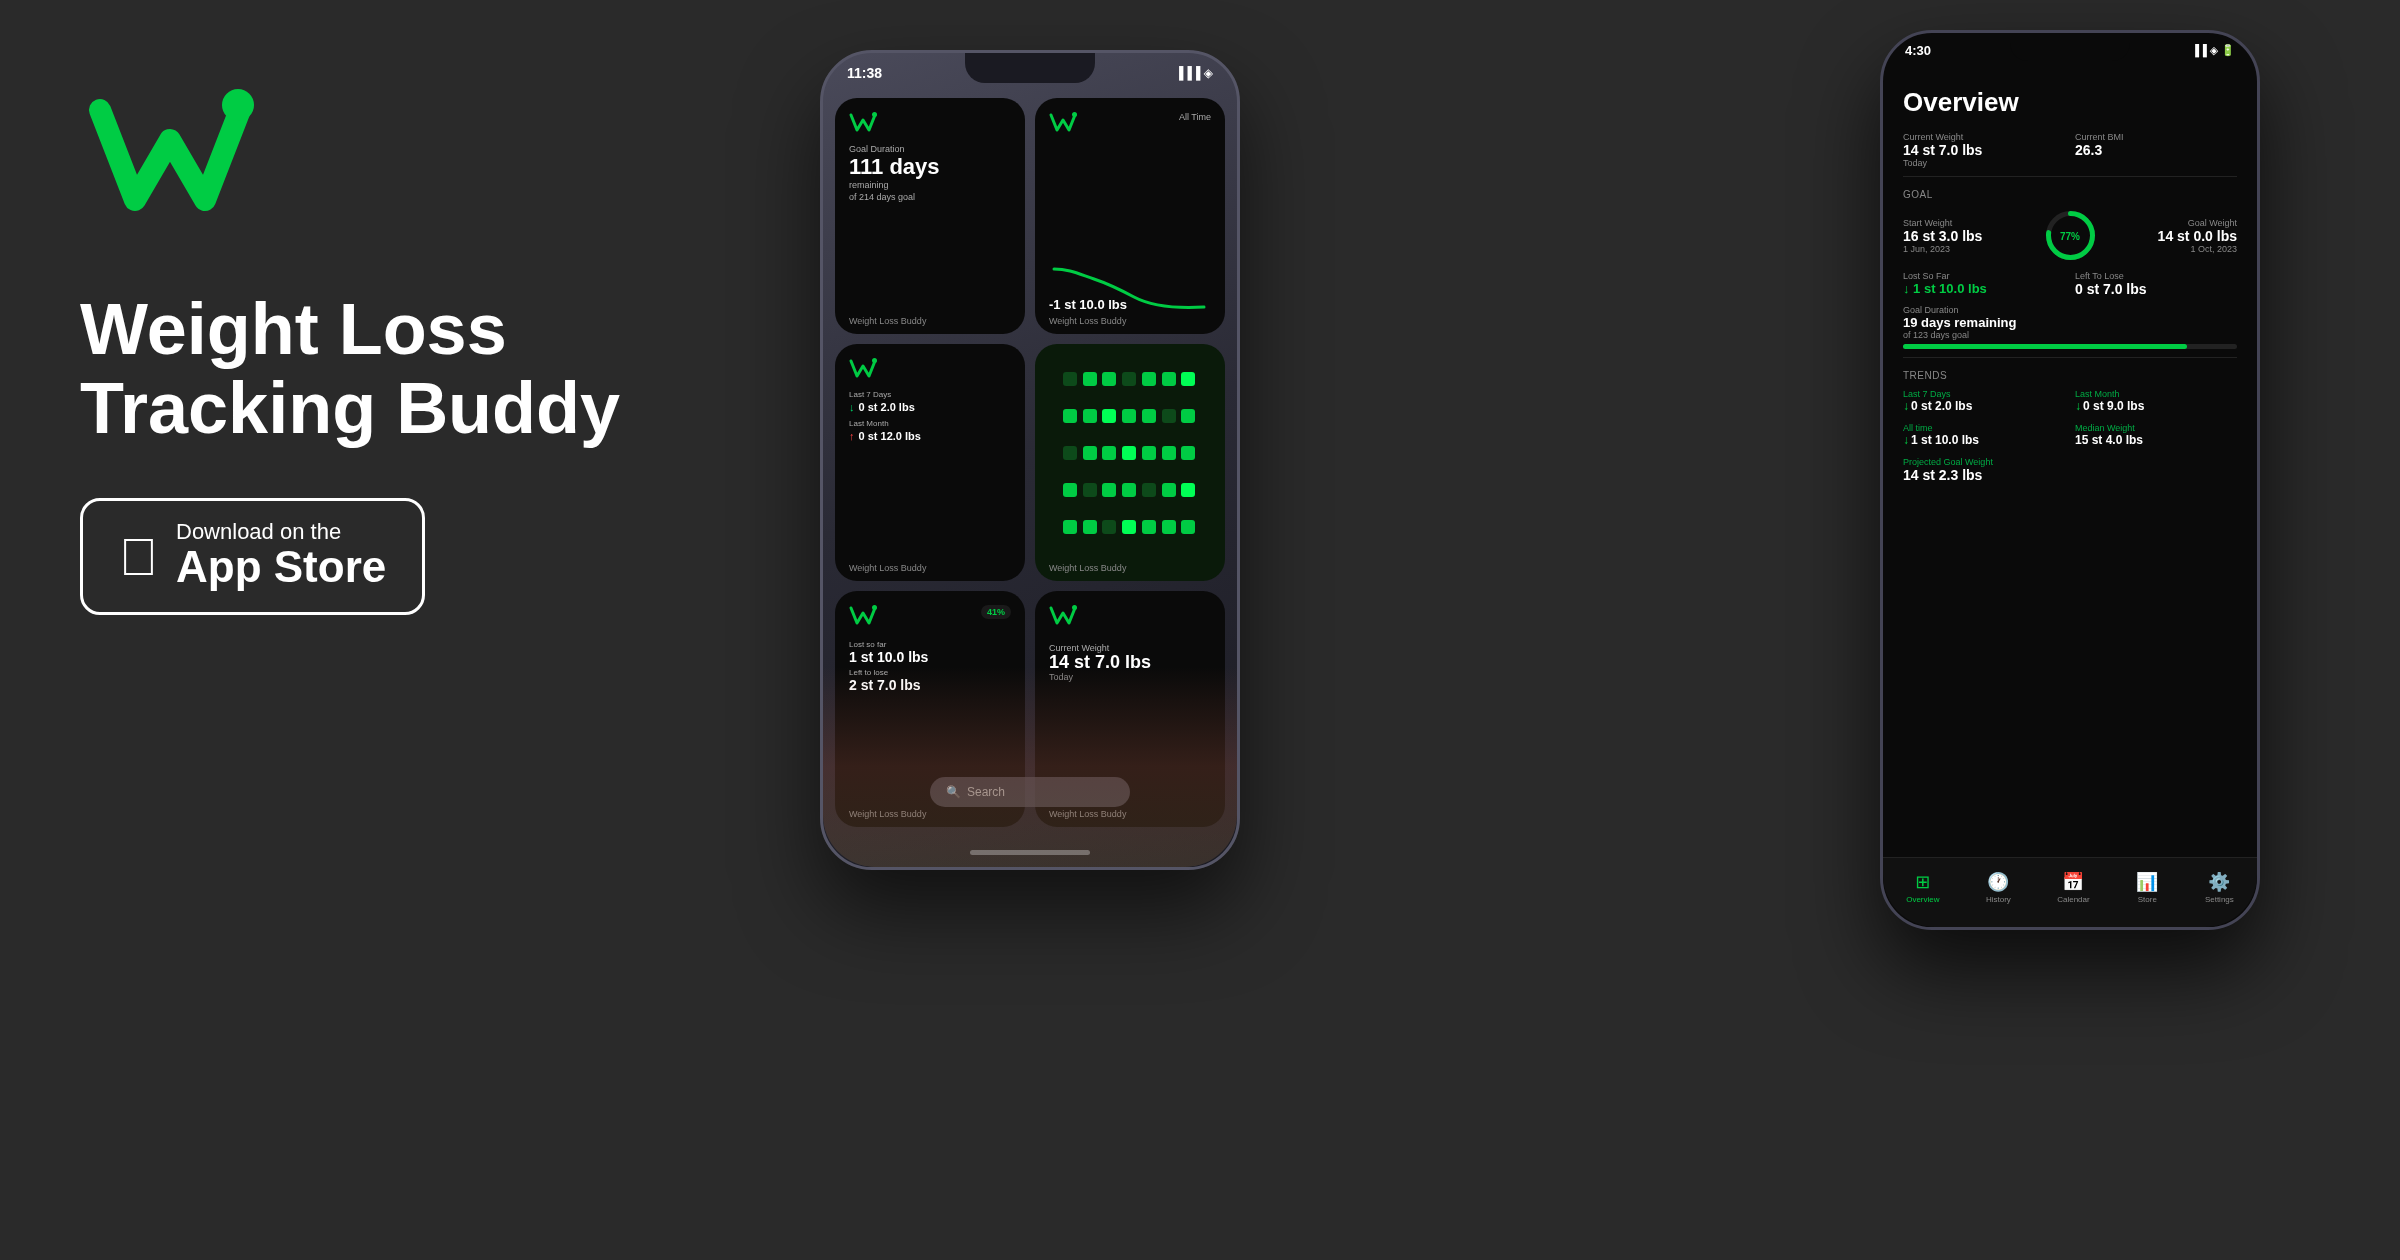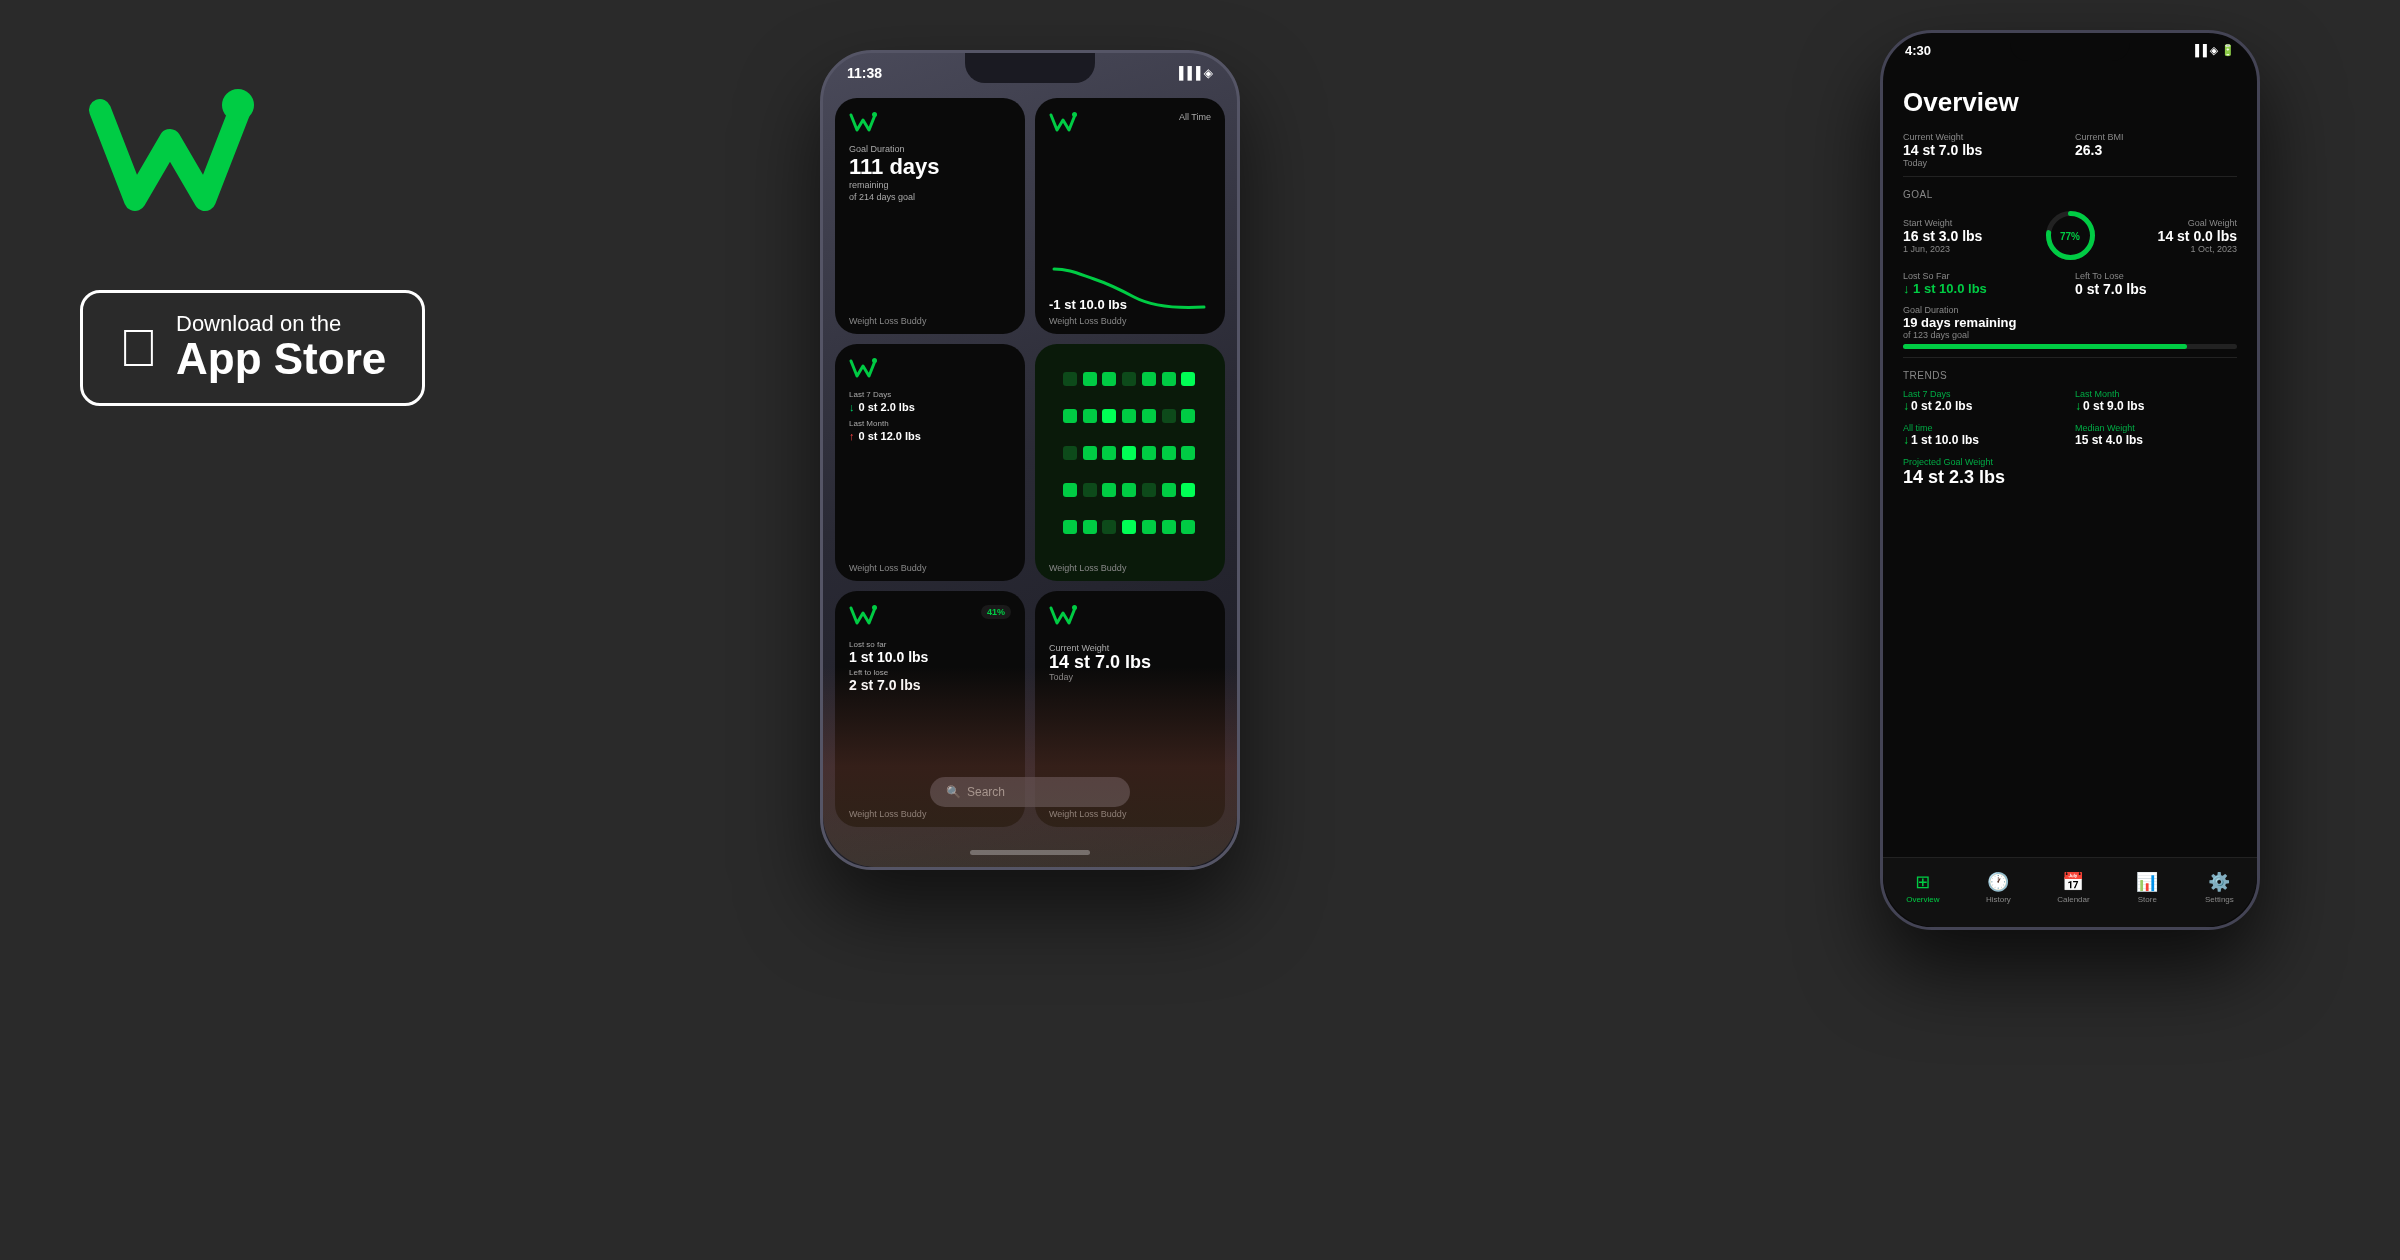--- a/index.html
+++ b/index.html
@@ -588,21 +588,21 @@
       margin-top: 10px;
     }
 
     .proj-label {
       color: #00aa44;
       font-size: 9px;
     }
 
     .proj-value {
       color: #ffffff;
-      font-size: 18px;
+      font-size: 14px;
       font-weight: 600;
     }
 
     
     .phone2-tabbar {
       position: absolute;
       bottom: 0;
       left: 0;
       right: 0;
       height: 70px;
@@ -672,20 +672,21 @@
   <div class="logo-container">
     <svg class="logo-svg" viewBox="0 0 180 150" fill="none" xmlns="http://www.w3.org/2000/svg">
 
       <path d="M20 30 L55 120 L90 60 L125 120 L160 30" stroke="#00cc44" stroke-width="22" stroke-linecap="round" stroke-linejoin="round" fill="none"></path>
 
       <circle cx="158" cy="25" r="16" fill="#00cc44"></circle>
     </svg>
   </div>
 
   
+  <h1 class="app-title">Weight Loss Tracking Buddy</h1>
 
   
 
   
   <a class="app-store-btn">
     <span class="apple-icon"></span>
     <div class="app-store-text">
       <span class="download-on">Download on the</span>
       <span class="store-name">App Store</span>
     </div>

